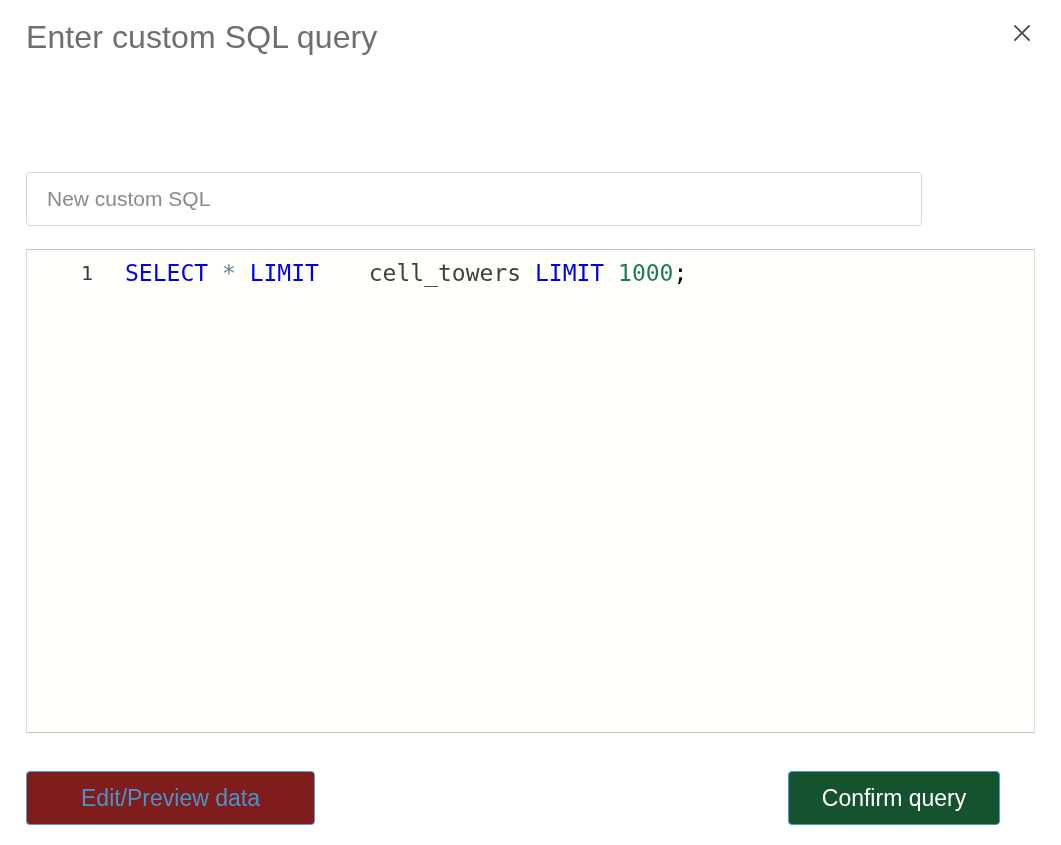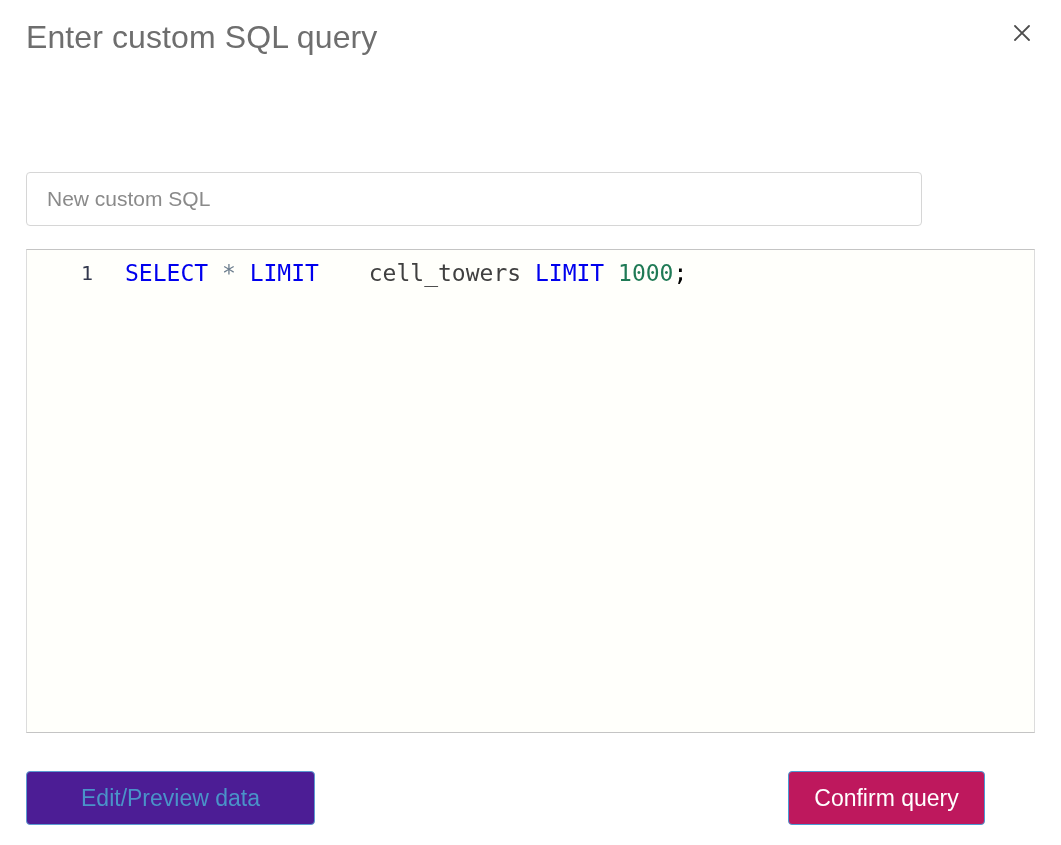--- a/index.html
+++ b/index.html
@@ -150,31 +150,31 @@
     justify-content: center;
     padding: 0;
     line-height: 1;
   }
 
   .btn-secondary {
     left: 26px;
     top: 771px;
     width: 289px;
     height: 54px;
-    background: #4c1d95;
+    background: #7f1d1d;
     border: 1px solid #5b9bd1;
     color: #4a93c9;
   }
 
   .btn-primary {
     left: 788px;
     top: 771px;
-    width: 197px;
+    width: 212px;
     height: 54px;
-    background: #be185d;
+    background: #14532d;
     border: 1px solid #4b9bd4;
     color: #ffffff;
   }
 </style>
 </head>
 <body>
 
 <div class="dialog">
 
   <div class="dialog-title">Enter custom SQL query</div>

